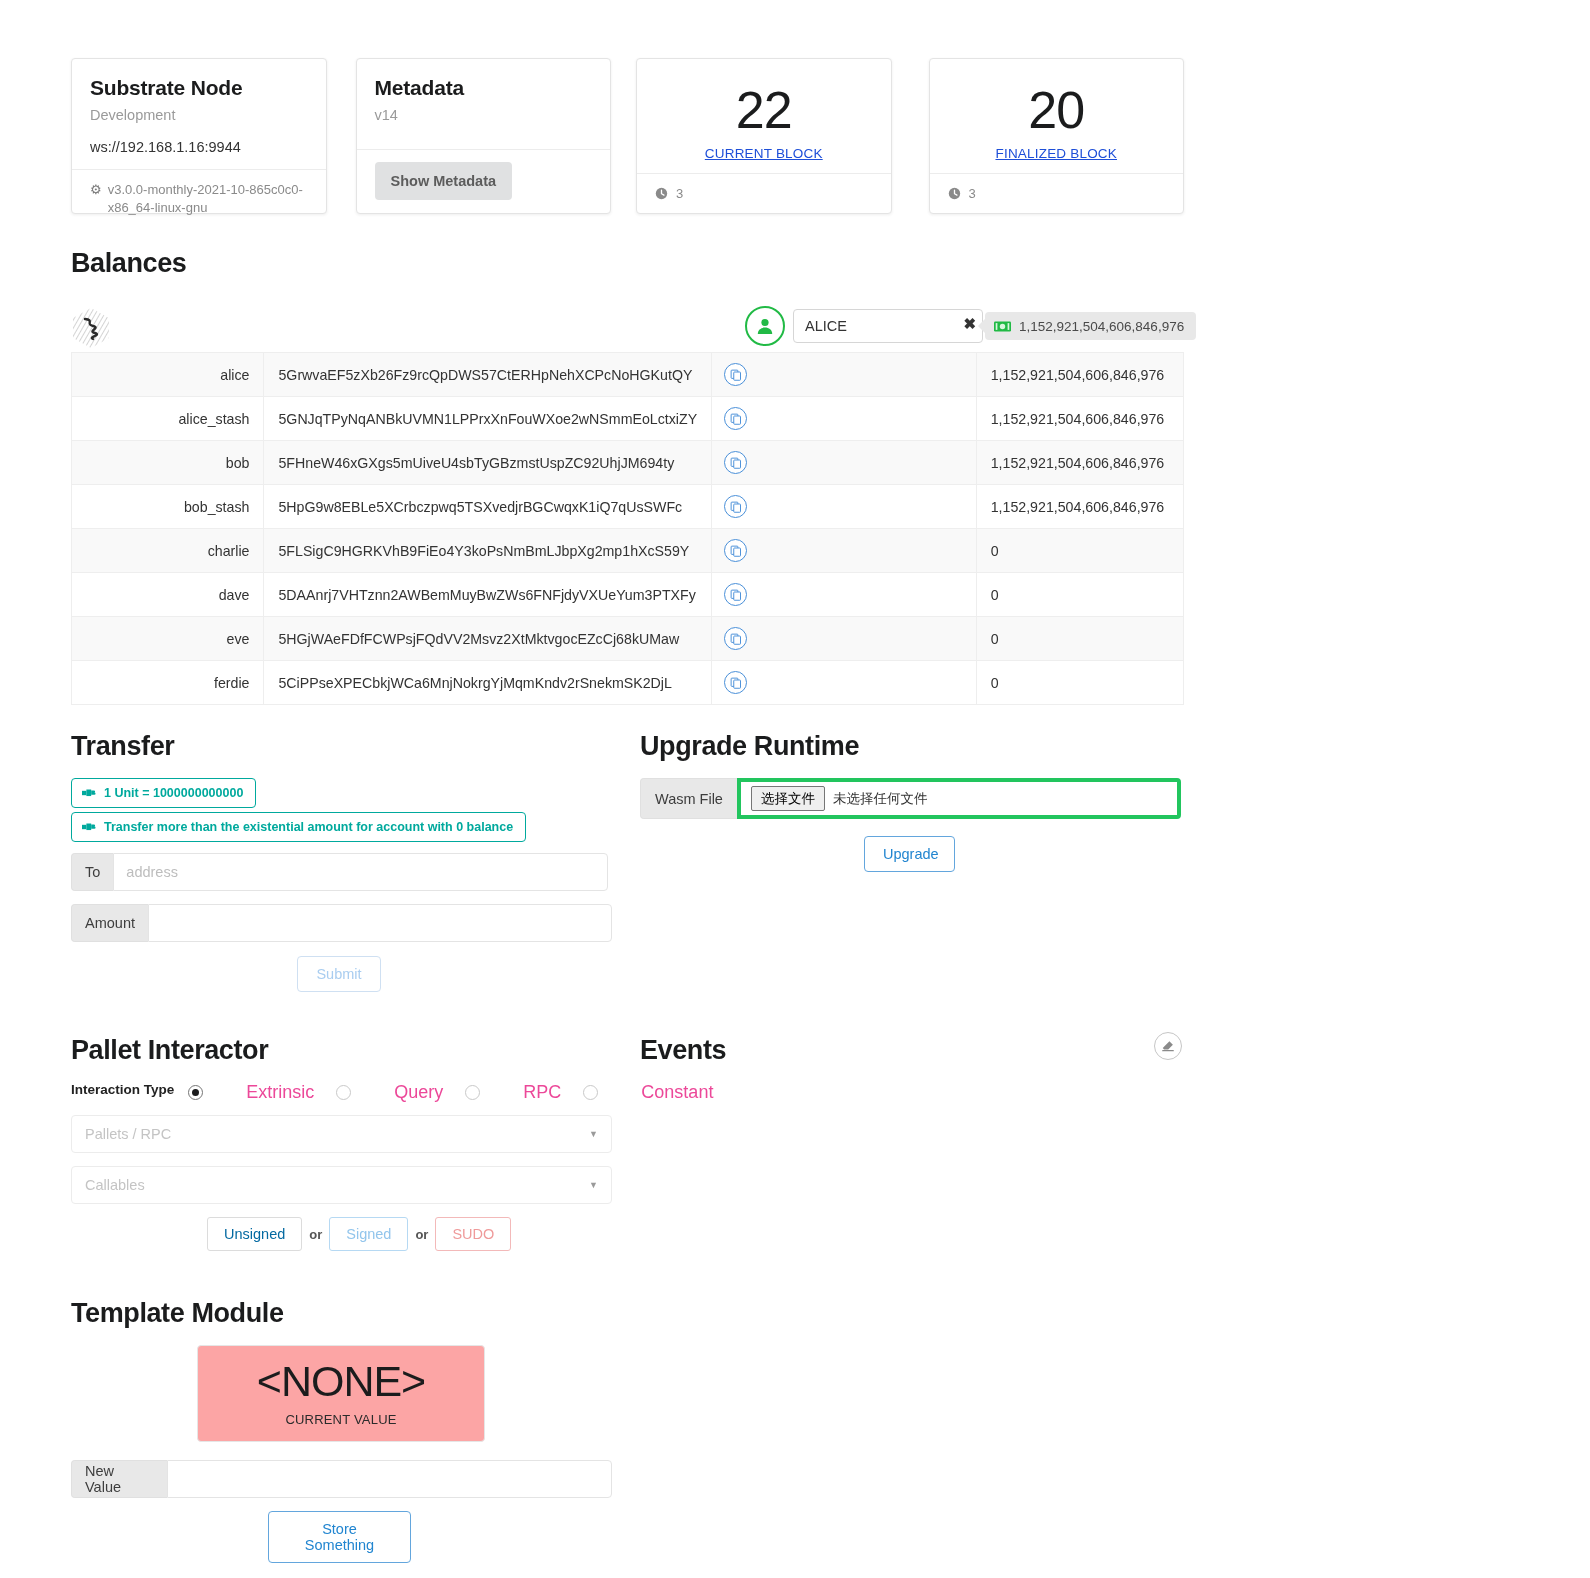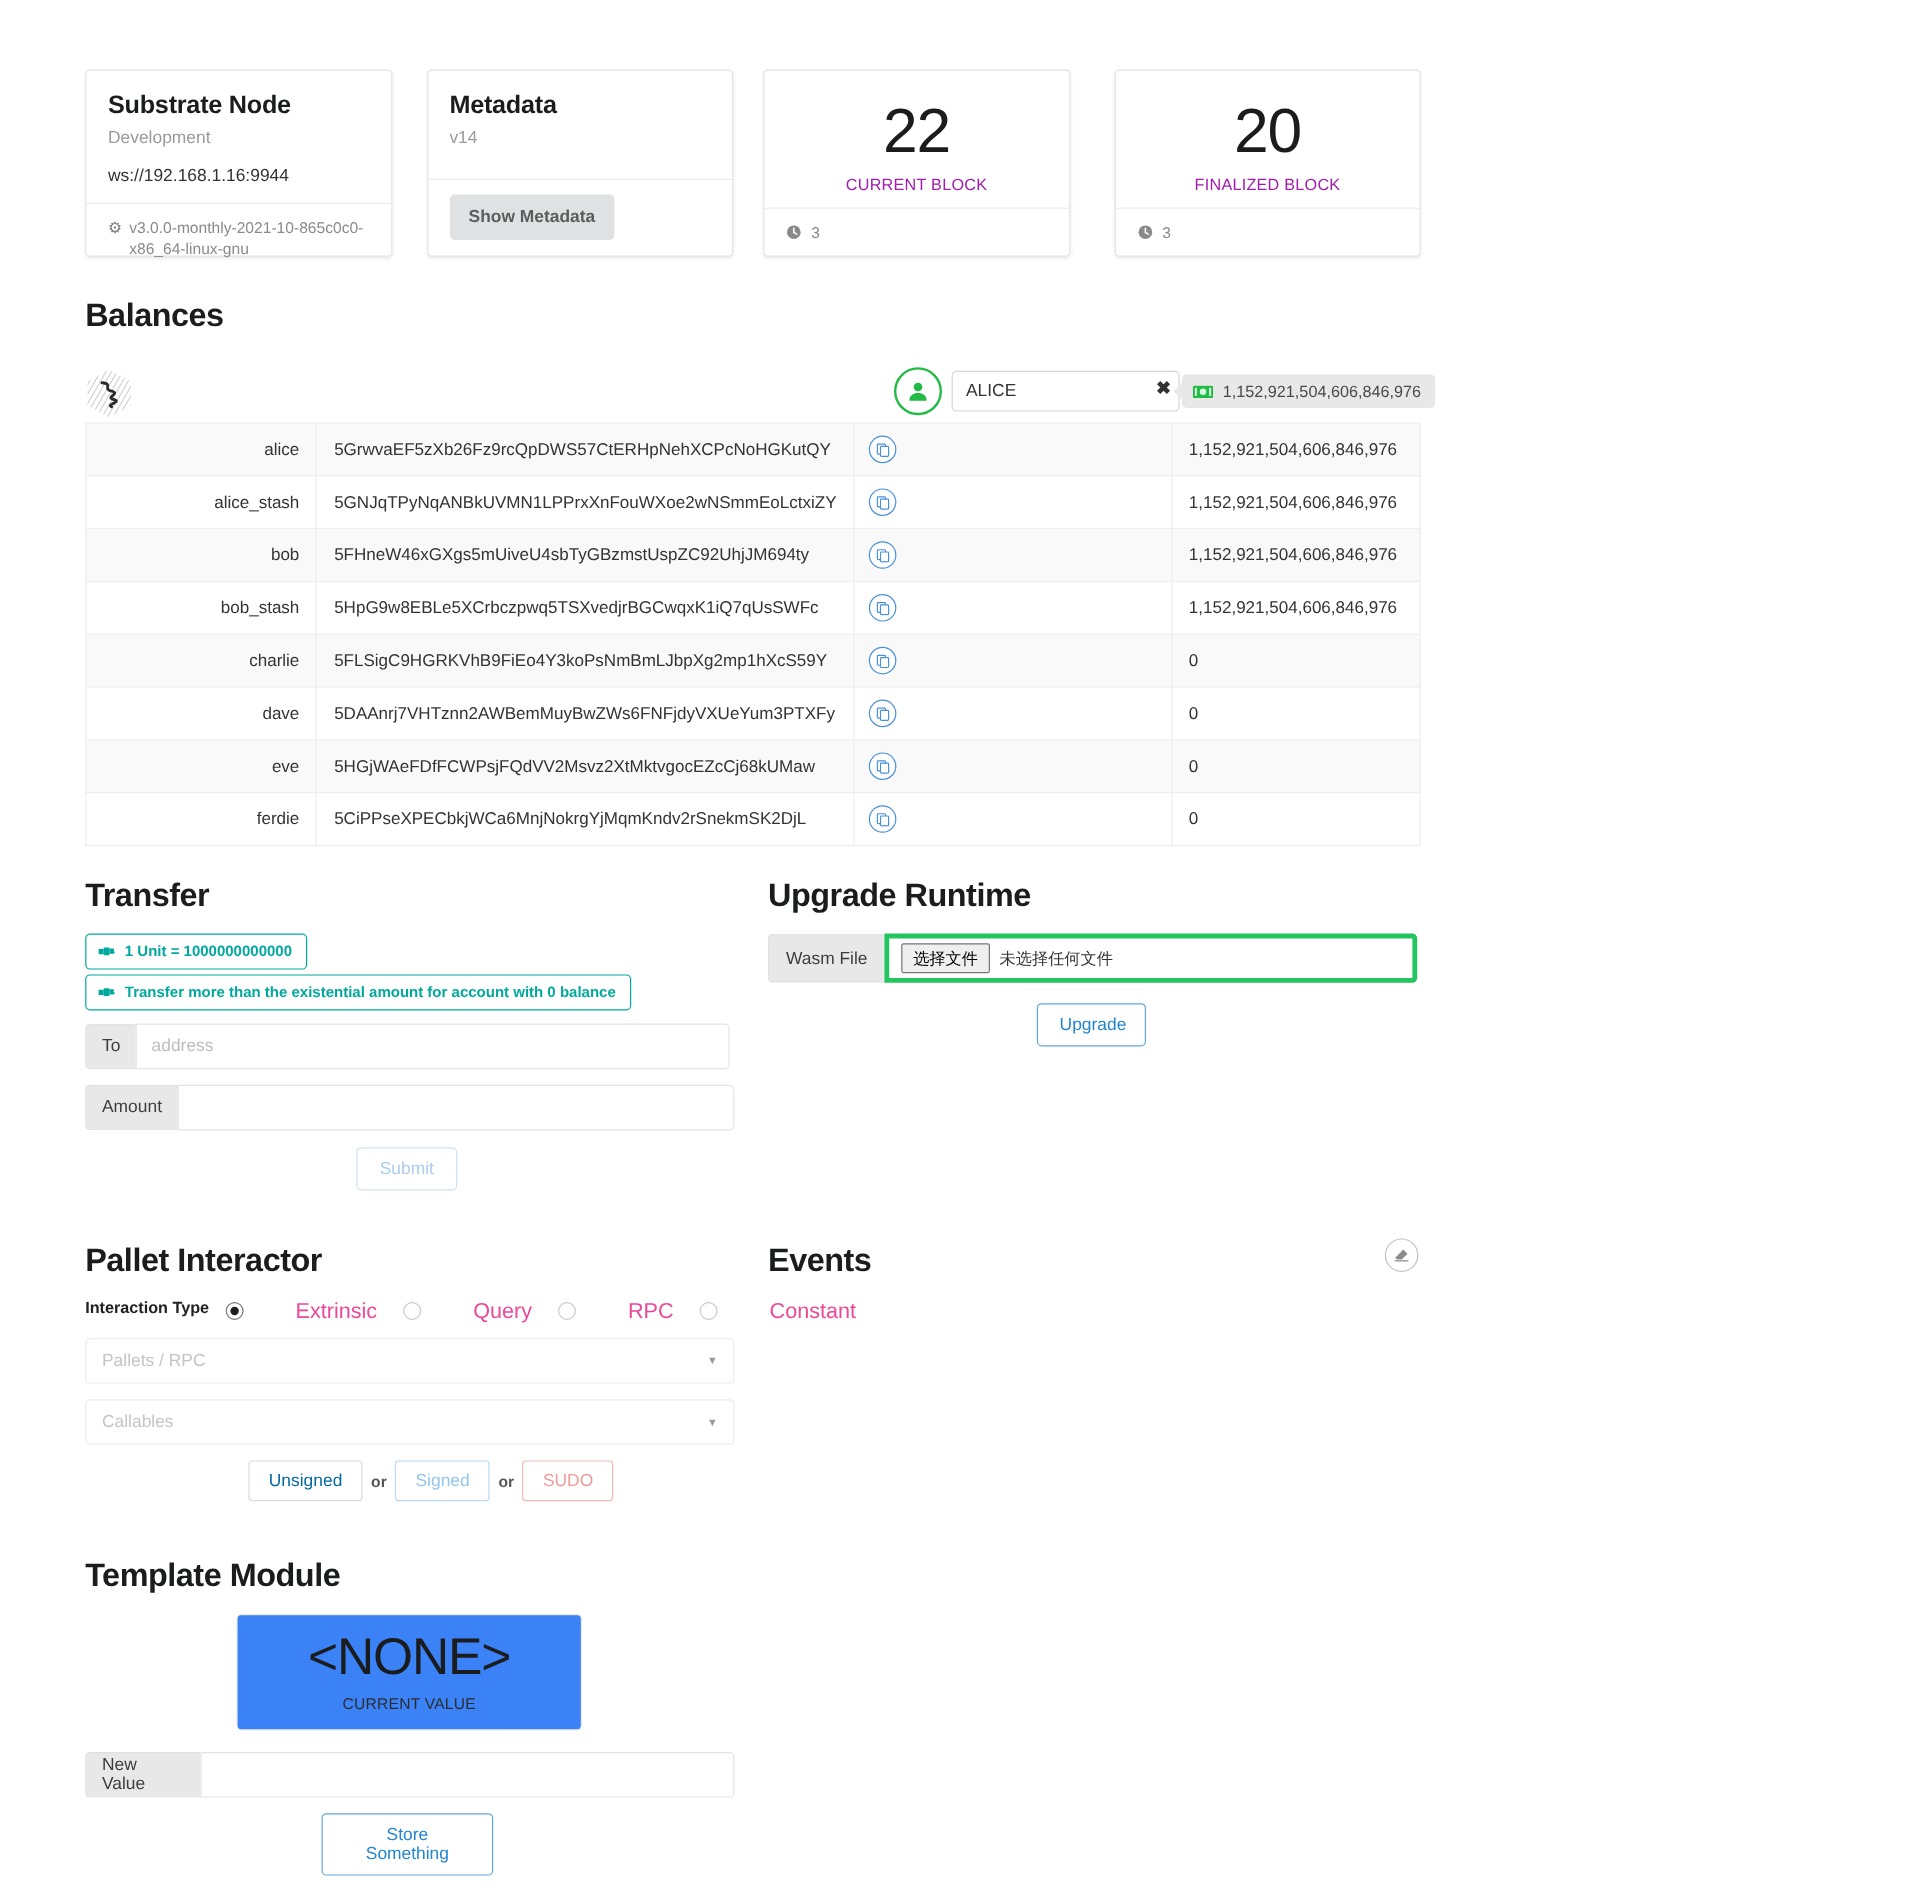--- a/index.html
+++ b/index.html
@@ -62,21 +62,21 @@
     flex: 1; display: flex; flex-direction: column;
     align-items: center; justify-content: center;
     padding-top: 12px;
   }
   .stat-value {
     font-size: 52px; font-weight: 300; line-height: 1;
     letter-spacing: -1px; color: #1b1c1d;
   }
   .stat-label {
     font-size: 13.5px; letter-spacing: 0.2px; margin-top: 10px;
-    color: #a21caf; text-transform: uppercase;
+    color: #1d4ed8; text-transform: uppercase; text-decoration: underline;
   }
   .stat-extra {
     border-top: 1px solid #ececec;
     padding: 12px 18px; display: flex; align-items: center;
     font-size: 13px; color: #8a8a8a;
   }
   .clock-ico { margin-right: 8px; display: inline-flex; }
 
   
   h2.section {
@@ -266,21 +266,21 @@
     border: 1px solid #c6c6c6; background: #fff;
     display: flex; align-items: center; justify-content: center;
     cursor: pointer; padding: 0;
   }
 
   
   #tmpl-title { position: absolute; left: 71px; top: 1298px; }
   .none-card {
     position: absolute; left: 197px; top: 1345px;
     width: 288px; height: 97px;
-    border: 1px solid #e6e6e6; border-radius: 4px; background: #3b82f6;
+    border: 1px solid #e6e6e6; border-radius: 4px; background: #fca5a5;
     display: flex; flex-direction: column;
     align-items: center; justify-content: center;
   }
   .none-value {
     font-size: 43px; font-weight: 300; letter-spacing: -1px;
     color: #1b1c1d; line-height: 1;
   }
   .none-label {
     font-size: 13px; letter-spacing: 0.2px; color: #2b2b2b;
     margin-top: 9px;

